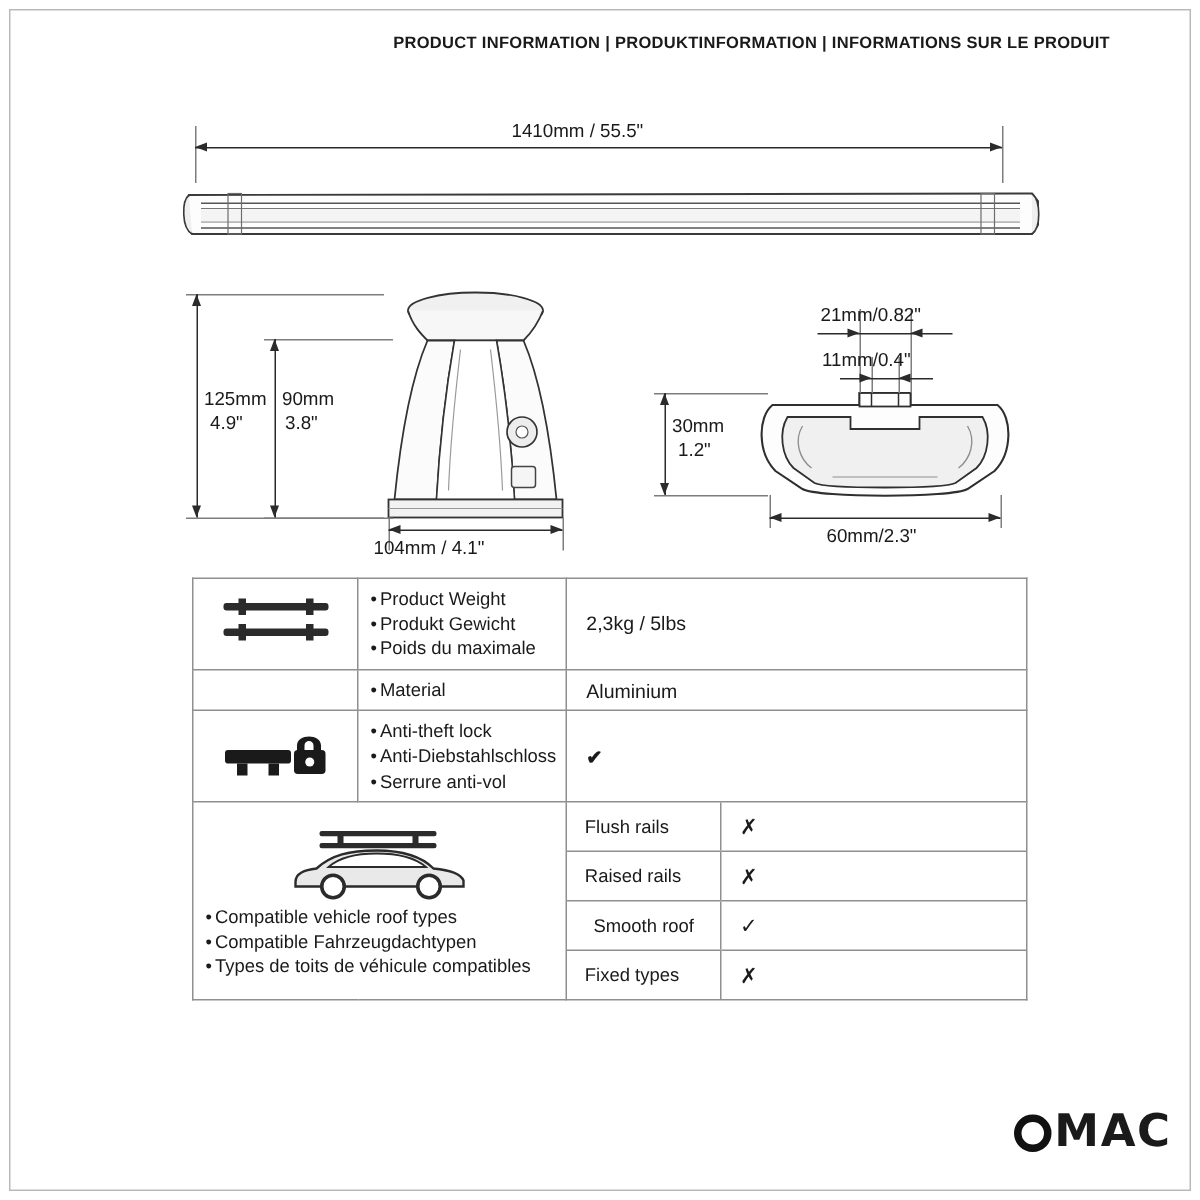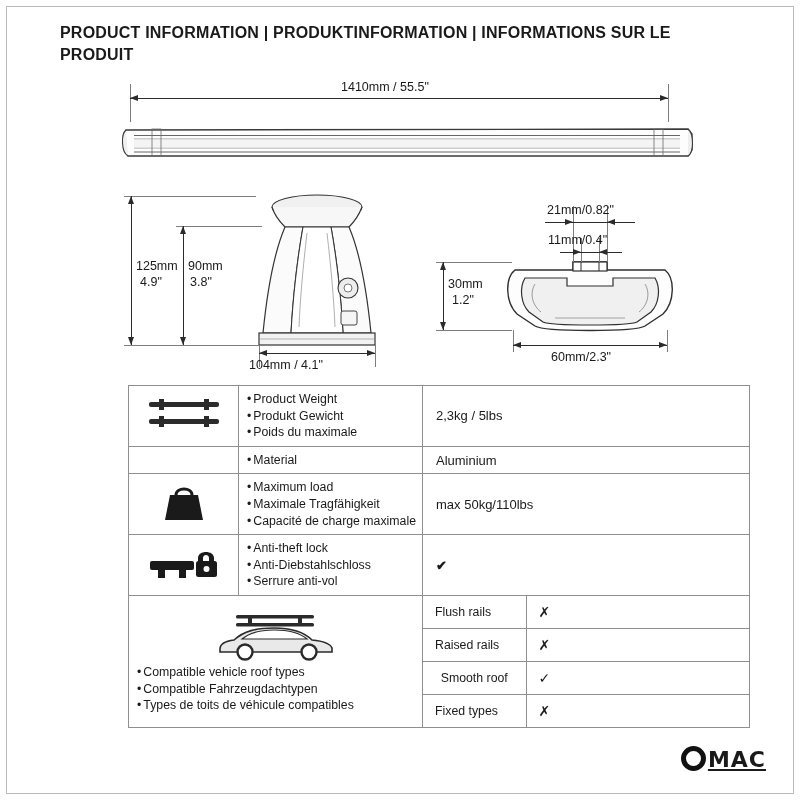--- a/index.html
+++ b/index.html
@@ -13,22 +13,22 @@
     overflow: hidden;
   }
   .page-border {
     position: absolute;
     left: 6px; top: 6px; right: 6px; bottom: 6px;
     border: 1px solid #b9b9b9;
   }
   .title {
     position: absolute;
     left: 60px; right: 60px; top: 22px;
-    text-align: left;
-    font-size: 16px;
+    text-align: right;
+    font-size: 11px;
     font-weight: bold;
     letter-spacing: .2px;
     line-height: 1.35;
   }
 
   
   .lbl { position:absolute; font-size:12.5px; white-space:nowrap; }
   .dimline { position:absolute; background:#2b2b2b; }
   .h-dim { height:1px; }
   .v-dim { width:1px; }
@@ -37,41 +37,40 @@
   .ext.h { height:1px; }
   .arrow { position:absolute; width:0; height:0; }
   .arr-l { border-top:3.5px solid transparent; border-bottom:3.5px solid transparent; border-right:8px solid #2b2b2b; }
   .arr-r { border-top:3.5px solid transparent; border-bottom:3.5px solid transparent; border-left:8px solid #2b2b2b; }
   .arr-u { border-left:3.5px solid transparent; border-right:3.5px solid transparent; border-bottom:8px solid #2b2b2b; }
   .arr-d { border-left:3.5px solid transparent; border-right:3.5px solid transparent; border-top:8px solid #2b2b2b; }
 
   
   .spec {
     position:absolute;
-    left:128px; top:385px; width:622px;
+    left:128px; top:385px; width:557px;
     border:1px solid #8f8f8f;
     border-collapse:collapse;
     font-size:12.3px;
   }
   .spec td { border:1px solid #8f8f8f; vertical-align:middle; padding:4px 8px; }
   .spec .icon-cell { width:110px; text-align:center; padding:6px 4px; }
   .spec .desc-cell { width:133px; padding:5px 6px 5px 8px; }
   .spec .val-cell { padding-left:13px; font-size:13px; }
   .spec ul { margin:0; padding:0; list-style:none; }
   .spec li { line-height:1.35; white-space:nowrap; }
   .spec li:before { content:"\2022"; margin-right:2px; }
   .check { font-size:19px; line-height:1; font-weight:bold; }
   .cross { font-size:14px; line-height:1; }
   .roof-table { width:100%; border-collapse:collapse; }
   .roof-table td { border:0; }
   .brand {
-    position:absolute; right:34px; bottom:28px;
-    font-size:22px; font-weight:bold; letter-spacing:1px;
+    position:absolute; right:19px; bottom:28px;
+    font-size:30px; font-weight:bold; letter-spacing:1px;
     font-family:"DejaVu Sans", sans-serif;
-    text-decoration:underline;
   }
   .brand .o {
     display:inline-block; width:25px; height:25px; border-radius:50%;
     border:5px solid #111; vertical-align:-4px; margin-right:2px;
   }
 </style>
 </head>
 <body>
 
 <div class="page-border"></div>
@@ -228,36 +227,20 @@
     <tr>
       <td class="icon-cell"></td>
       <td class="desc-cell">
         <ul>
             <li>Material</li>
           </ul>
       </td>
       <td class="val-cell">Aluminium</td>
     </tr>
 
-    <tr>
-      <td class="icon-cell">
-        <svg width="46" height="42" viewBox="0 0 46 42">
-          <path d="M15,13 C15,5 31,5 31,13" fill="none" stroke="#1a1a1a" stroke-width="3"></path>
-          <path d="M9,13 L37,13 L42,38 L4,38 Z" fill="#1a1a1a"></path>
-        </svg>
-      </td>
-      <td class="desc-cell">
-        <ul>
-          <li>Maximum load</li>
-          <li>Maximale Tragfähigkeit</li>
-          <li>Capacité de charge maximale</li>
-        </ul>
-      </td>
-      <td class="val-cell">max 50kg/110lbs</td>
-    </tr>
 
     <tr>
       <td class="icon-cell">
         <svg width="76" height="36" viewBox="0 0 76 36">
           <rect x="4" y="15" width="44" height="9" rx="2" fill="#1a1a1a"></rect>
           <rect x="12" y="24" width="7" height="8" fill="#1a1a1a"></rect>
           <rect x="33" y="24" width="7" height="8" fill="#1a1a1a"></rect>
           <path d="M52,12 C52,4 68,4 68,12 L68,16 L63,16 L63,12 C63,8 57,8 57,12 L57,16 L52,16 Z" fill="#1a1a1a"></path>
           <rect x="50" y="15" width="21" height="16" rx="2.5" fill="#1a1a1a"></rect>
           <circle cx="60.5" cy="23" r="3" fill="#ffffff"></circle>

